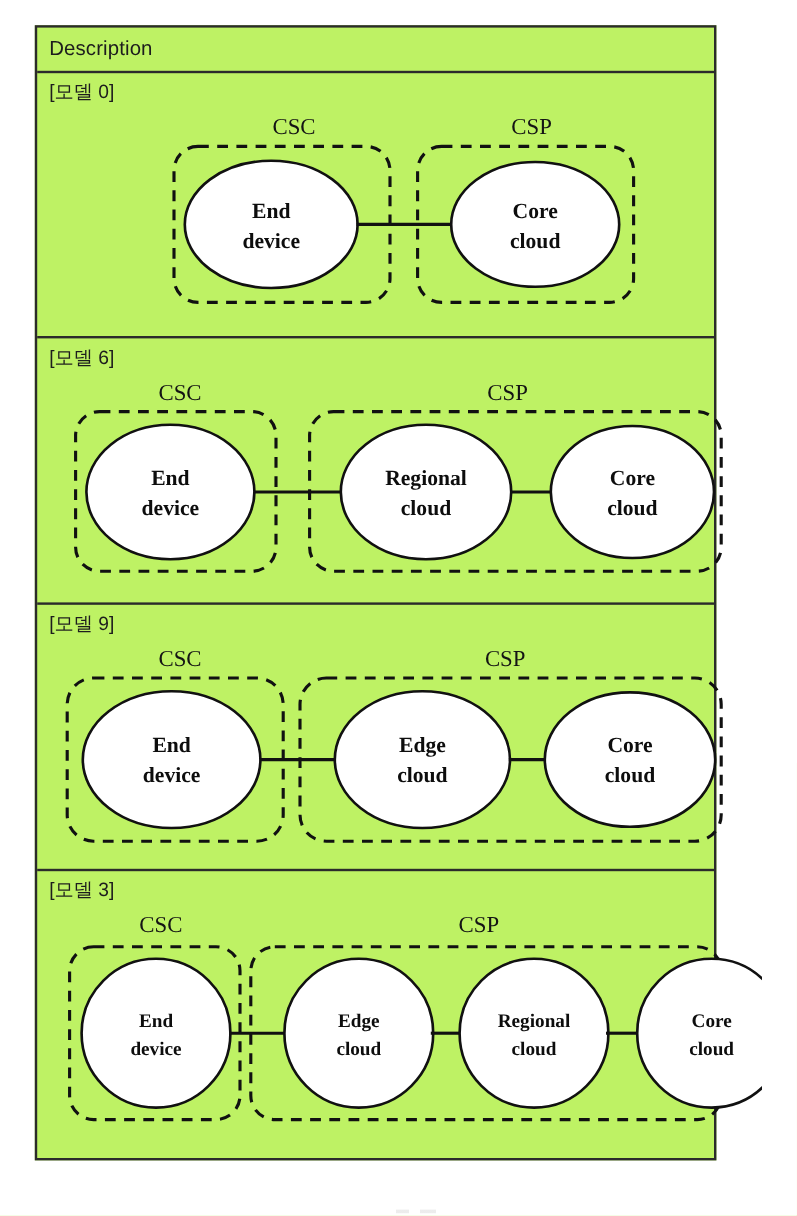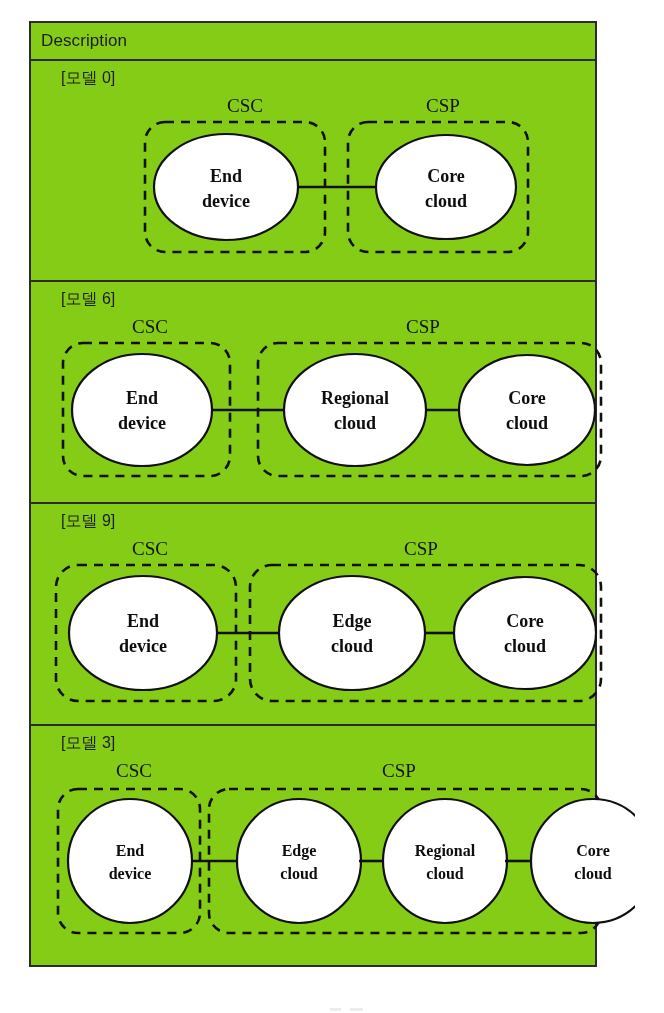--- a/index.html
+++ b/index.html
@@ -17,21 +17,21 @@
   }
 
   
   .doc-table {
     position: absolute;
     left: 29px;
     top: 21px;
     width: 568px;
     border: 2px solid #2b2b2b;
     border-collapse: collapse;
-    background: #84cc16;
+    background: #bef264;
     box-sizing: border-box;
   }
 
   .header-row {
     height: 38px;
     border-bottom: 2px solid #2b2b2b;
     box-sizing: border-box;
     display: flex;
     align-items: center;
   }
@@ -49,21 +49,20 @@
     position: relative;
   }
   .model-row:last-child { border-bottom: none; }
 
   .model-label {
     font-size: 16px;
     color: #1d1d1d;
     padding: 7px 0 0 10px;
     font-family: "Liberation Sans", sans-serif;
     line-height: 1.25;
-    margin-left: 20px;
   }
 
   
   .diagram {
     position: relative;
     width: 100%;
     text-decoration: underline;
   }
   .diagram svg { display: block; }
 

